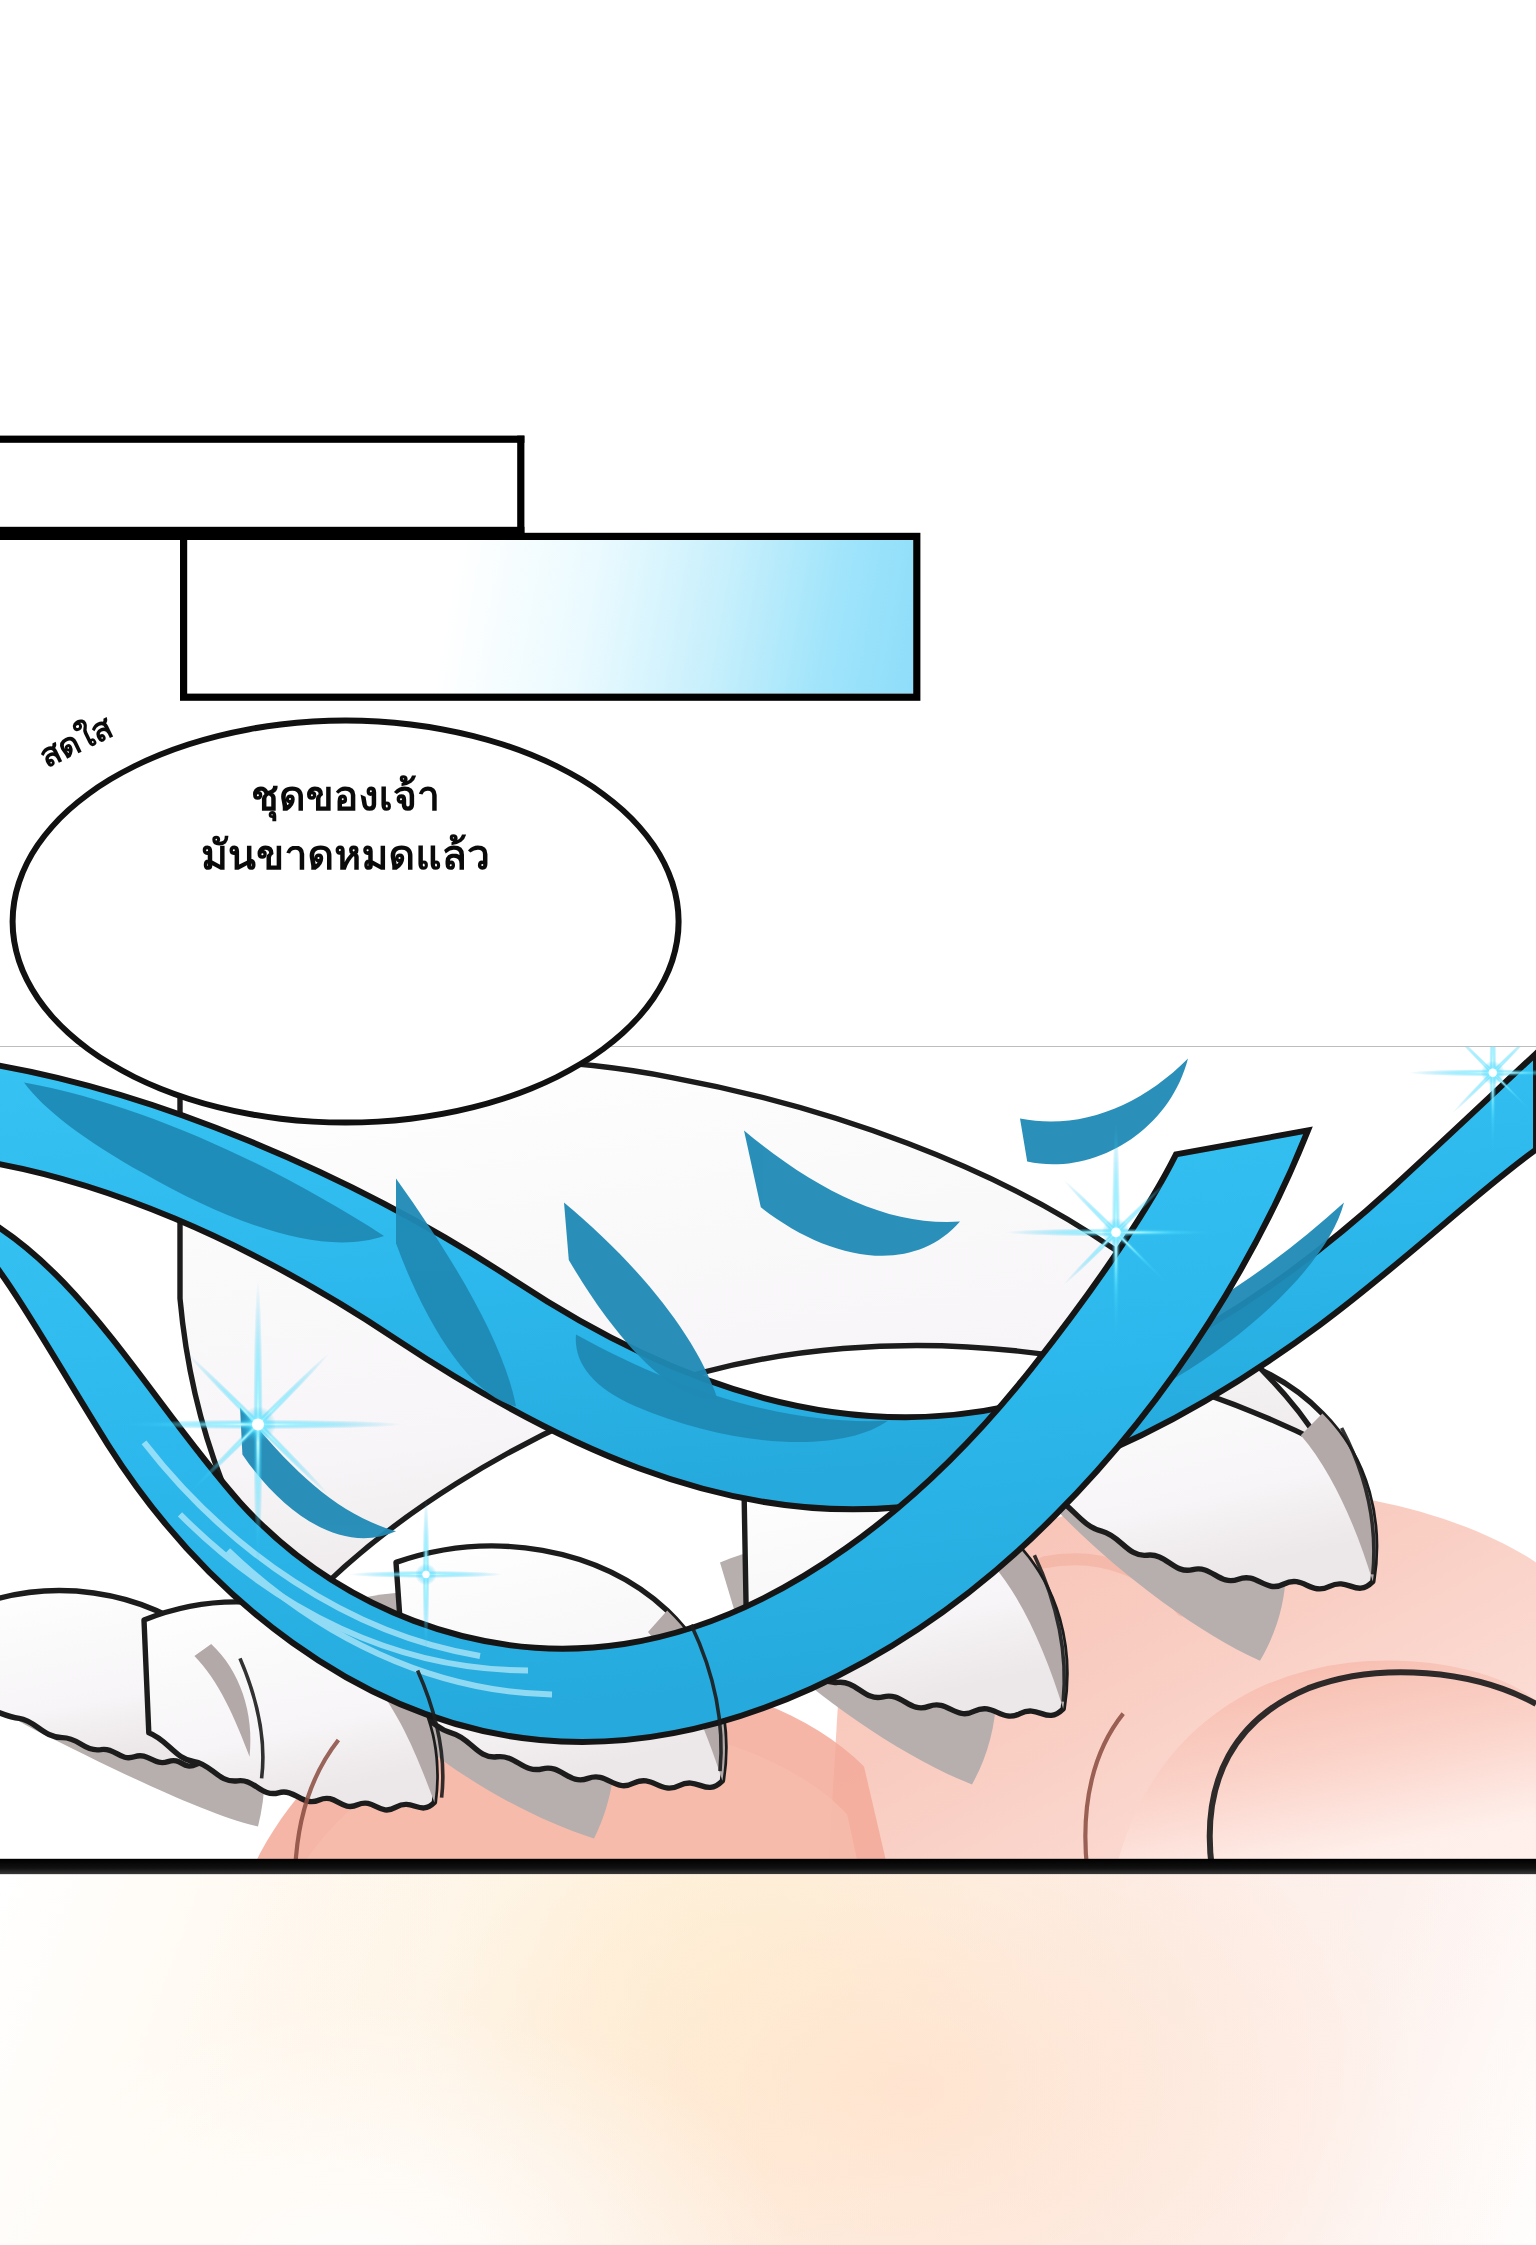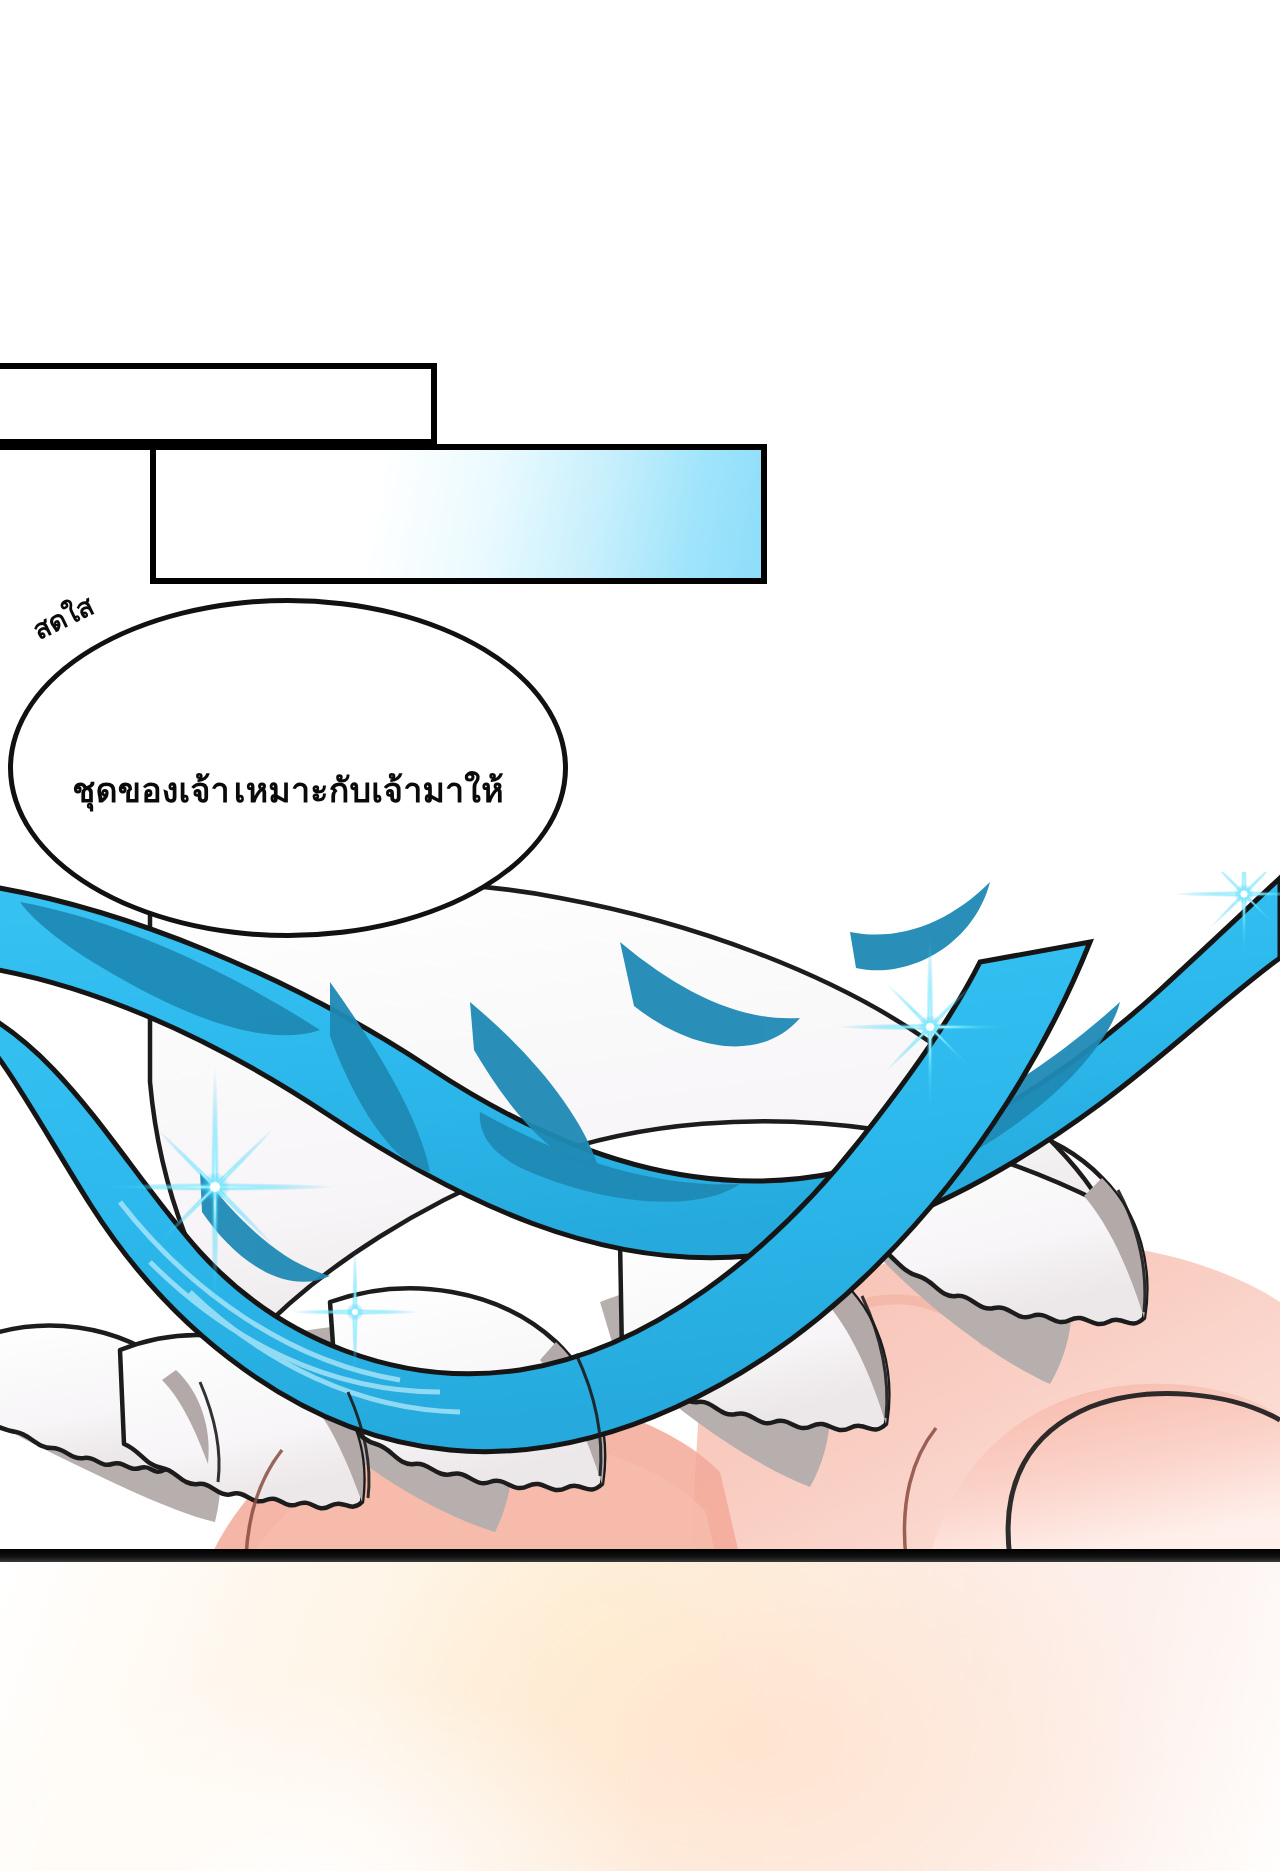--- a/index.html
+++ b/index.html
@@ -51,22 +51,22 @@
   }
 
   
   .bubble{
     position:absolute;left:8px;top:598px;width:560px;height:340px;
     border:5px solid #111111;border-radius:50%;
     background:#ffffff;box-sizing:border-box;z-index:40;
   }
   .bubble-text{
     position:absolute;left:8px;top:598px;width:560px;height:340px;
-    z-index:42;display:flex;flex-direction:row;align-items:center;
-    justify-content:center;gap:4px;padding-top:44px;box-sizing:border-box;
+    z-index:42;display:flex;flex-direction:column;align-items:center;
+    gap:4px;padding-top:44px;box-sizing:border-box;
     pointer-events:none;
   }
   .bubble-line{
     font-family:"Liberation Sans","DejaVu Sans",sans-serif;
     font-weight:700;font-size:34px;line-height:1.32;color:#0a0a0a;
     white-space:nowrap;letter-spacing:0.2px;
   }
   .sfx{
     position:absolute;left:44px;top:608px;z-index:45;
     font-family:"Liberation Sans","DejaVu Sans",sans-serif;
@@ -301,21 +301,21 @@
       </g>
 
       <path d="M 246 686 C 248 640 260 606 282 578" fill="none" stroke="#8a4b40" stroke-width="3.5" opacity="0.85"></path>
       <path d="M 906 686 C 900 630 912 586 936 556" fill="none" stroke="#8a4b40" stroke-width="3.5" opacity="0.85"></path>
     </svg>
   </div>
 
   <div class="bubble"></div>
   <div class="bubble-text">
     <div class="bubble-line">ชุดของเจ้า</div>
-    <div class="bubble-line">เหมาะกับเจ้ามาให้</div>
+    <div class="bubble-line">มันขาดหมดแล้ว</div>
   </div>
 
   <div class="sfx">สดใส</div>
 
   <div class="bottom-rule"></div>
   <div class="bottom-panel"></div>
 
 </div>
 
 </body></html>

